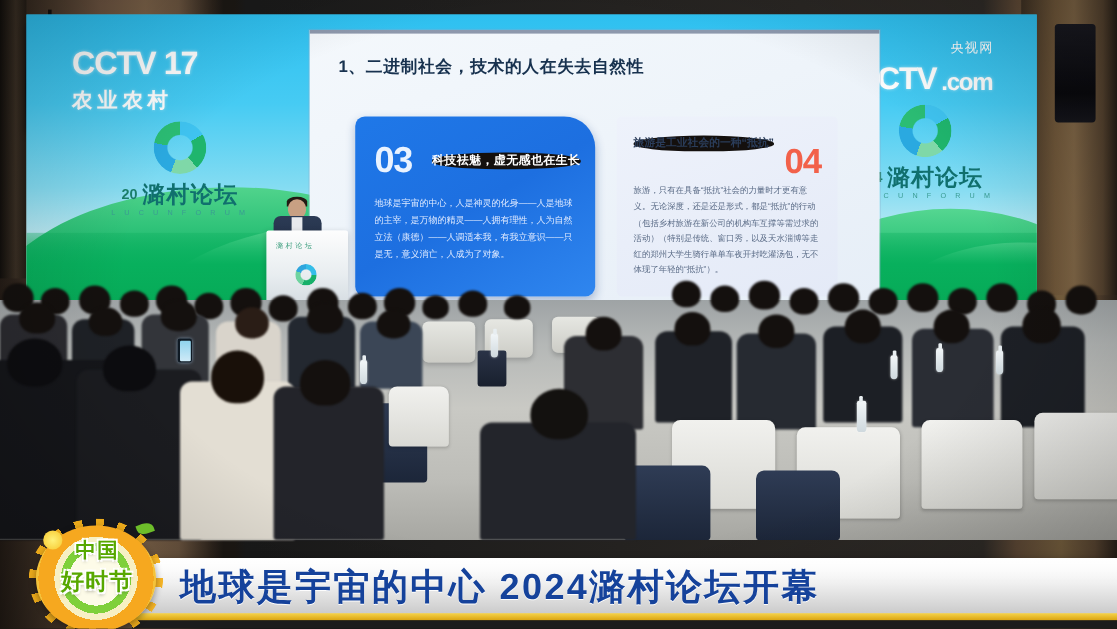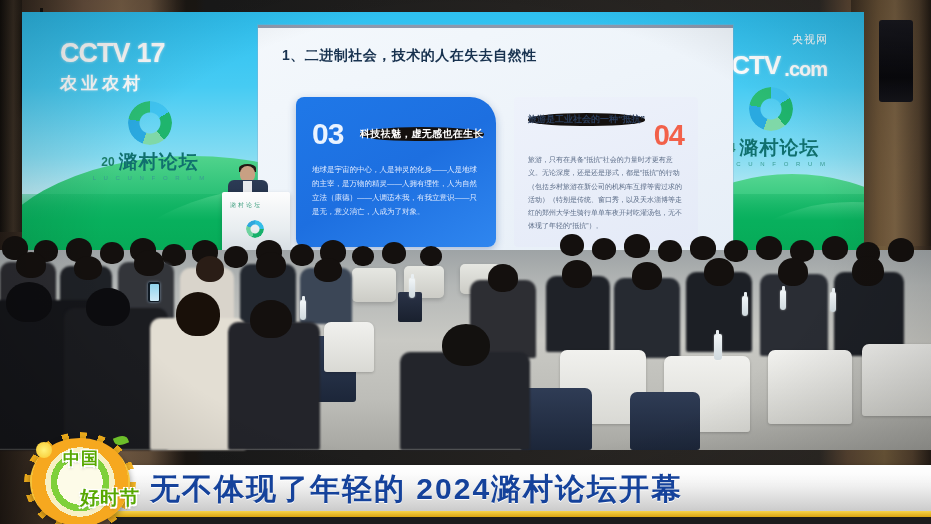--- a/index.html
+++ b/index.html
@@ -167,21 +167,21 @@
       #f6b21c 135deg 143deg,transparent 143deg 158deg,#f6b21c 158deg 166deg,transparent 166deg 180deg,
       #f6b21c 180deg 188deg,transparent 188deg 203deg,#f6b21c 203deg 211deg,transparent 211deg 225deg,
       #f6b21c 225deg 233deg,transparent 233deg 248deg,#f6b21c 248deg 256deg,transparent 256deg 270deg,
       #f6b21c 270deg 278deg,transparent 278deg 293deg,#f6b21c 293deg 301deg,transparent 301deg 315deg,
       #f6b21c 315deg 323deg,transparent 323deg 338deg,#f6b21c 338deg 346deg,transparent 346deg 360deg);
     -webkit-mask:radial-gradient(circle,transparent 40px,#000 41px);
     mask:radial-gradient(circle,transparent 40px,#000 41px);opacity:.95;}
   .badge-txt{position:absolute;left:0;top:18px;width:118px;text-align:center;
     font-size:17px;font-weight:700;color:#57a800;line-height:1.05;letter-spacing:1px;
     text-shadow:1.5px 1.5px 0 #fff,-1.5px -1.5px 0 #fff,1.5px -1.5px 0 #fff,-1.5px 1.5px 0 #fff,0 2px 3px rgba(0,0,0,.35);}
-  .badge-txt .l2{display:block;font-size:19px;margin-top:20px;text-align:right;}
+  .badge-txt .l2{display:block;font-size:19px;margin-top:8px;}
   .badge-sun{position:absolute;left:14px;top:10px;width:16px;height:16px;border-radius:50%;
     background:radial-gradient(circle,#fff27a,#f7c62b);}
   .badge-leaf{position:absolute;right:12px;top:4px;width:14px;height:9px;border-radius:0 60% 0 60%;
     background:#6dbe2a;transform:rotate(-20deg);}
 
   .vignette{position:absolute;inset:0;pointer-events:none;
     background:radial-gradient(ellipse at 50% 45%,transparent 55%,rgba(0,0,0,.28) 100%);}
 </style>
 </head>
 <body>
@@ -364,21 +364,21 @@
   <div class="bottle" style="left:714px;top:334px;width:8px;height:26px;"></div>
 
   <div class="body" style="left:400px;top:352px;width:130px;height:98px;background:#23252b;"></div>
   <div class="head" style="left:442px;top:324px;width:48px;height:42px;background:#13110f;"></div>
 
   <div class="vignette"></div>
 
 
   <div class="banner">
     <div class="banner-gloss"></div>
-    <div class="banner-text">无不体现了年轻的 2024潞村论坛开幕</div>
+    <div class="banner-text">地球是宇宙的中心 2024潞村论坛开幕</div>
   </div>
   <div class="banner-gold"></div>
   <div class="banner-base"></div>
 
   <div class="badge">
     <div class="badge-ray"></div>
     <div class="badge-disc"></div>
     <div class="badge-sun"></div>
     <div class="badge-leaf"></div>
     <div class="badge-txt">

